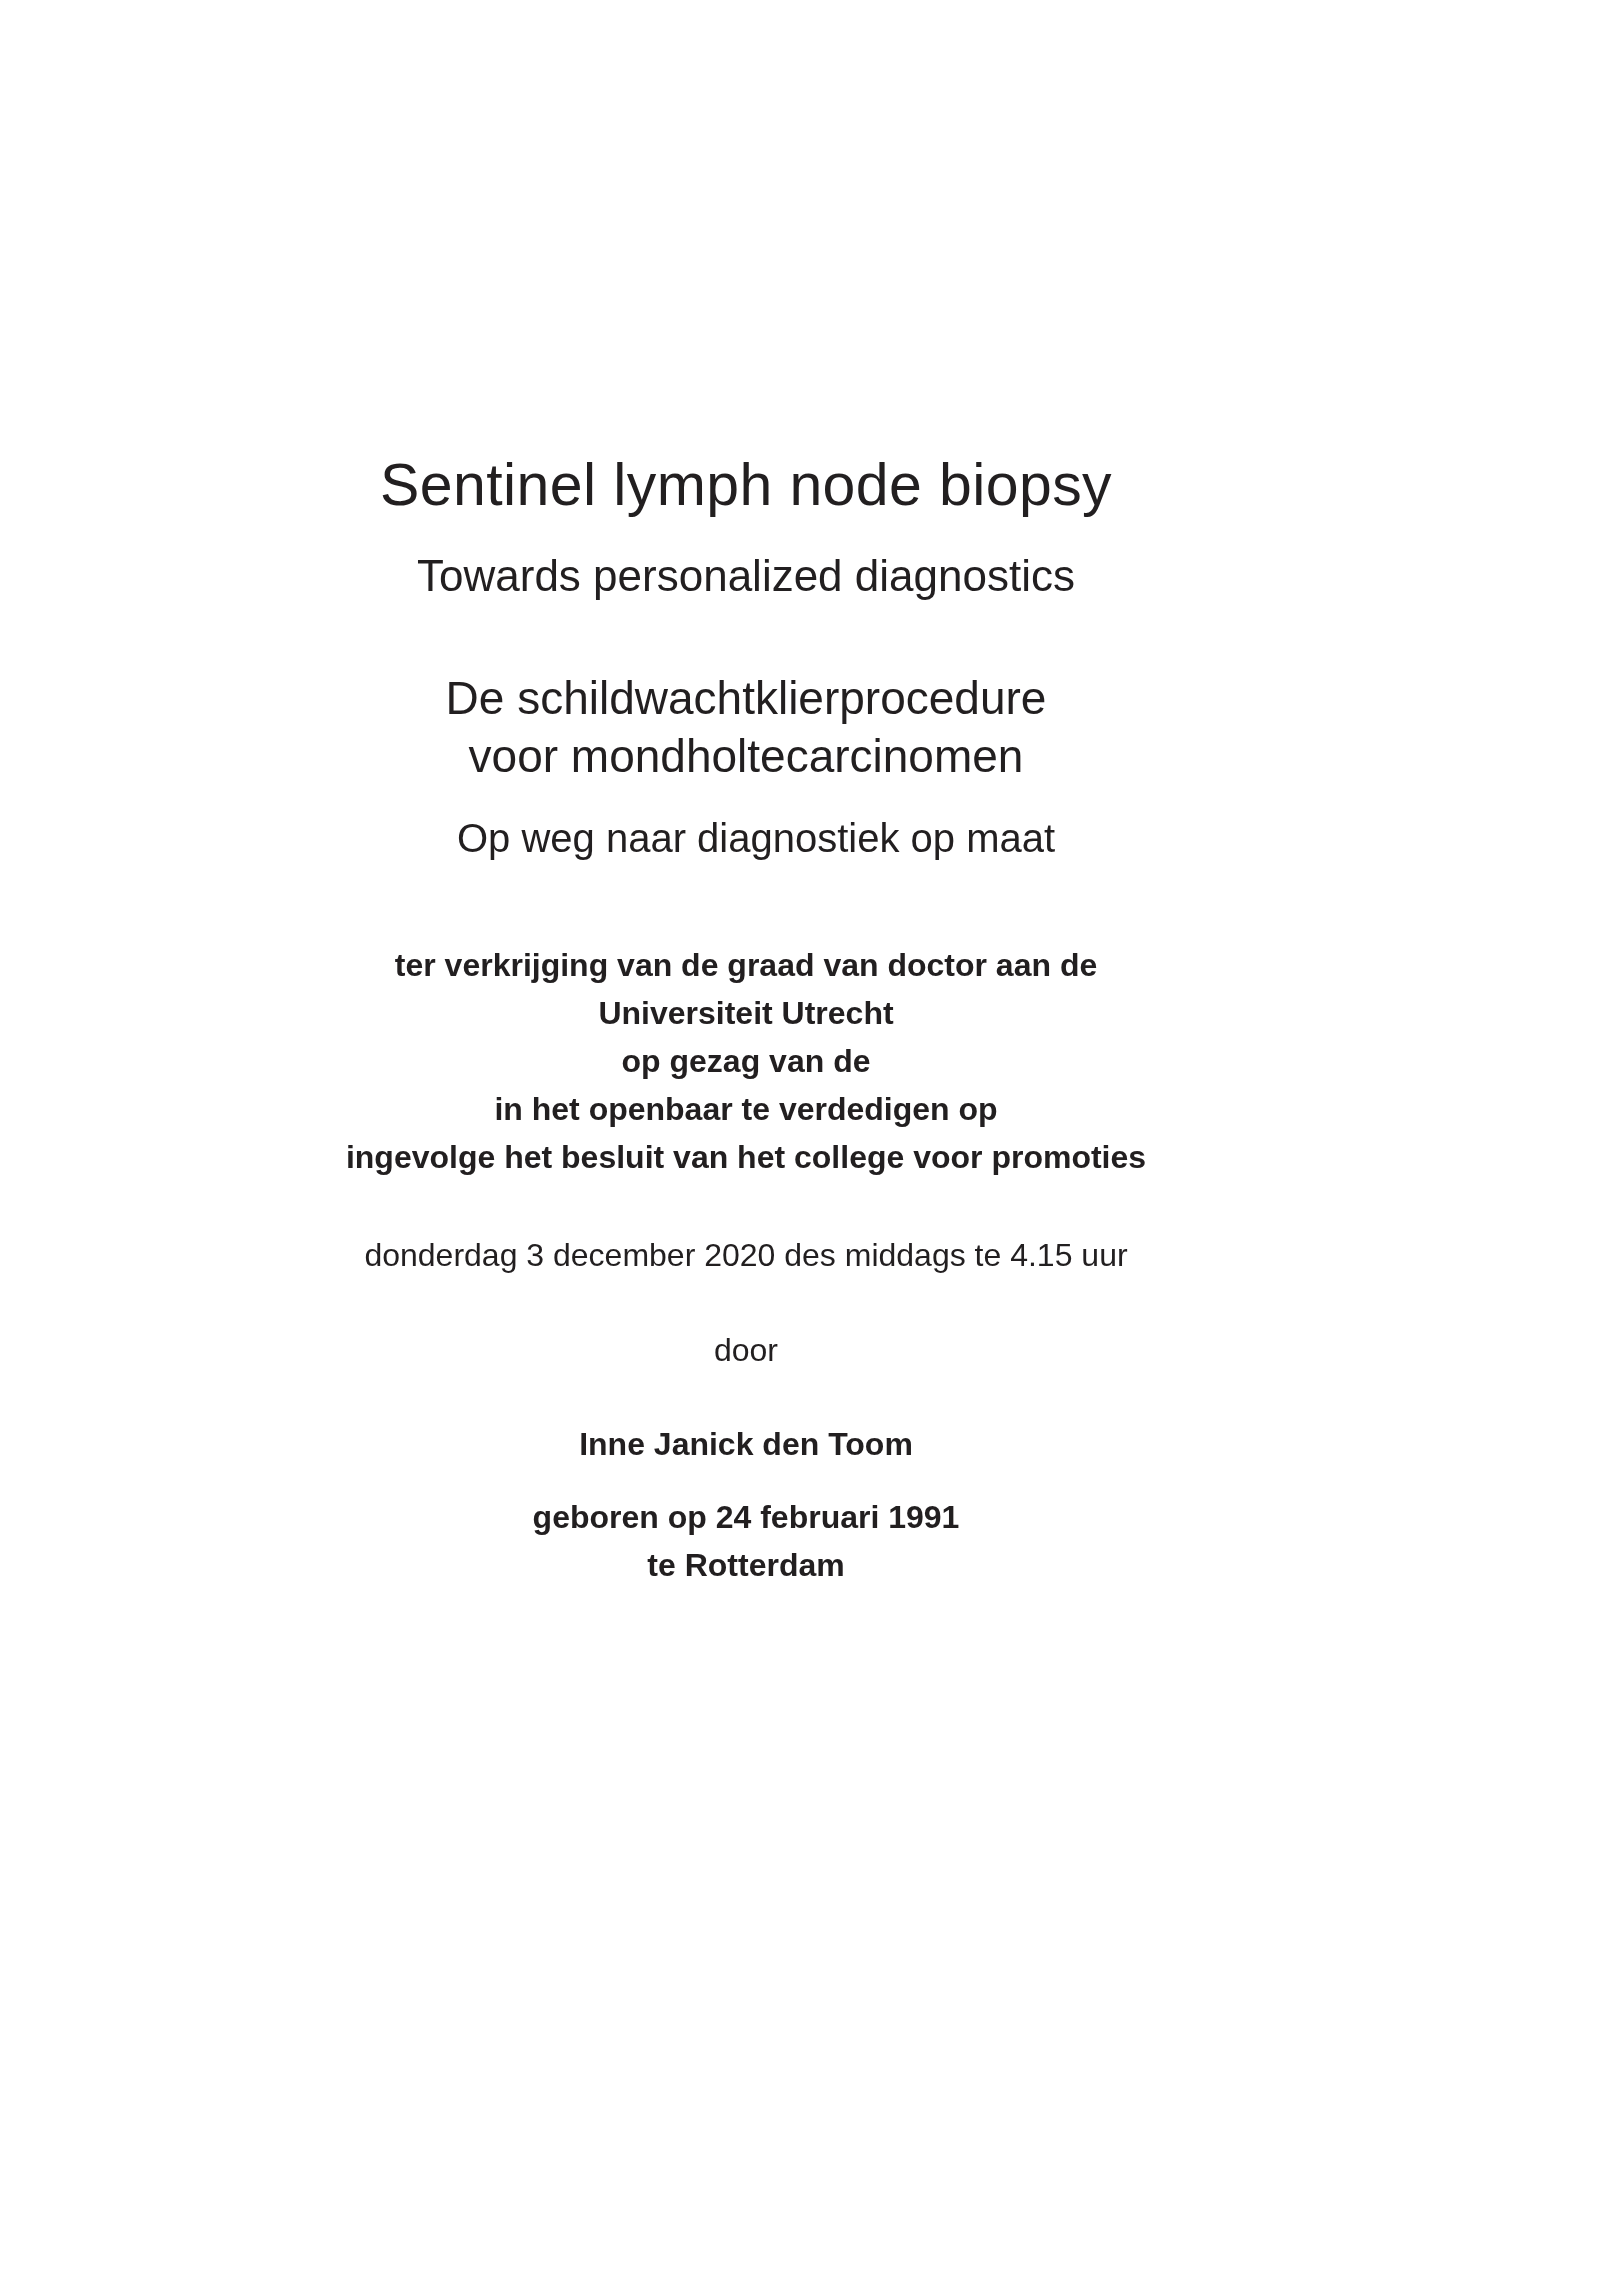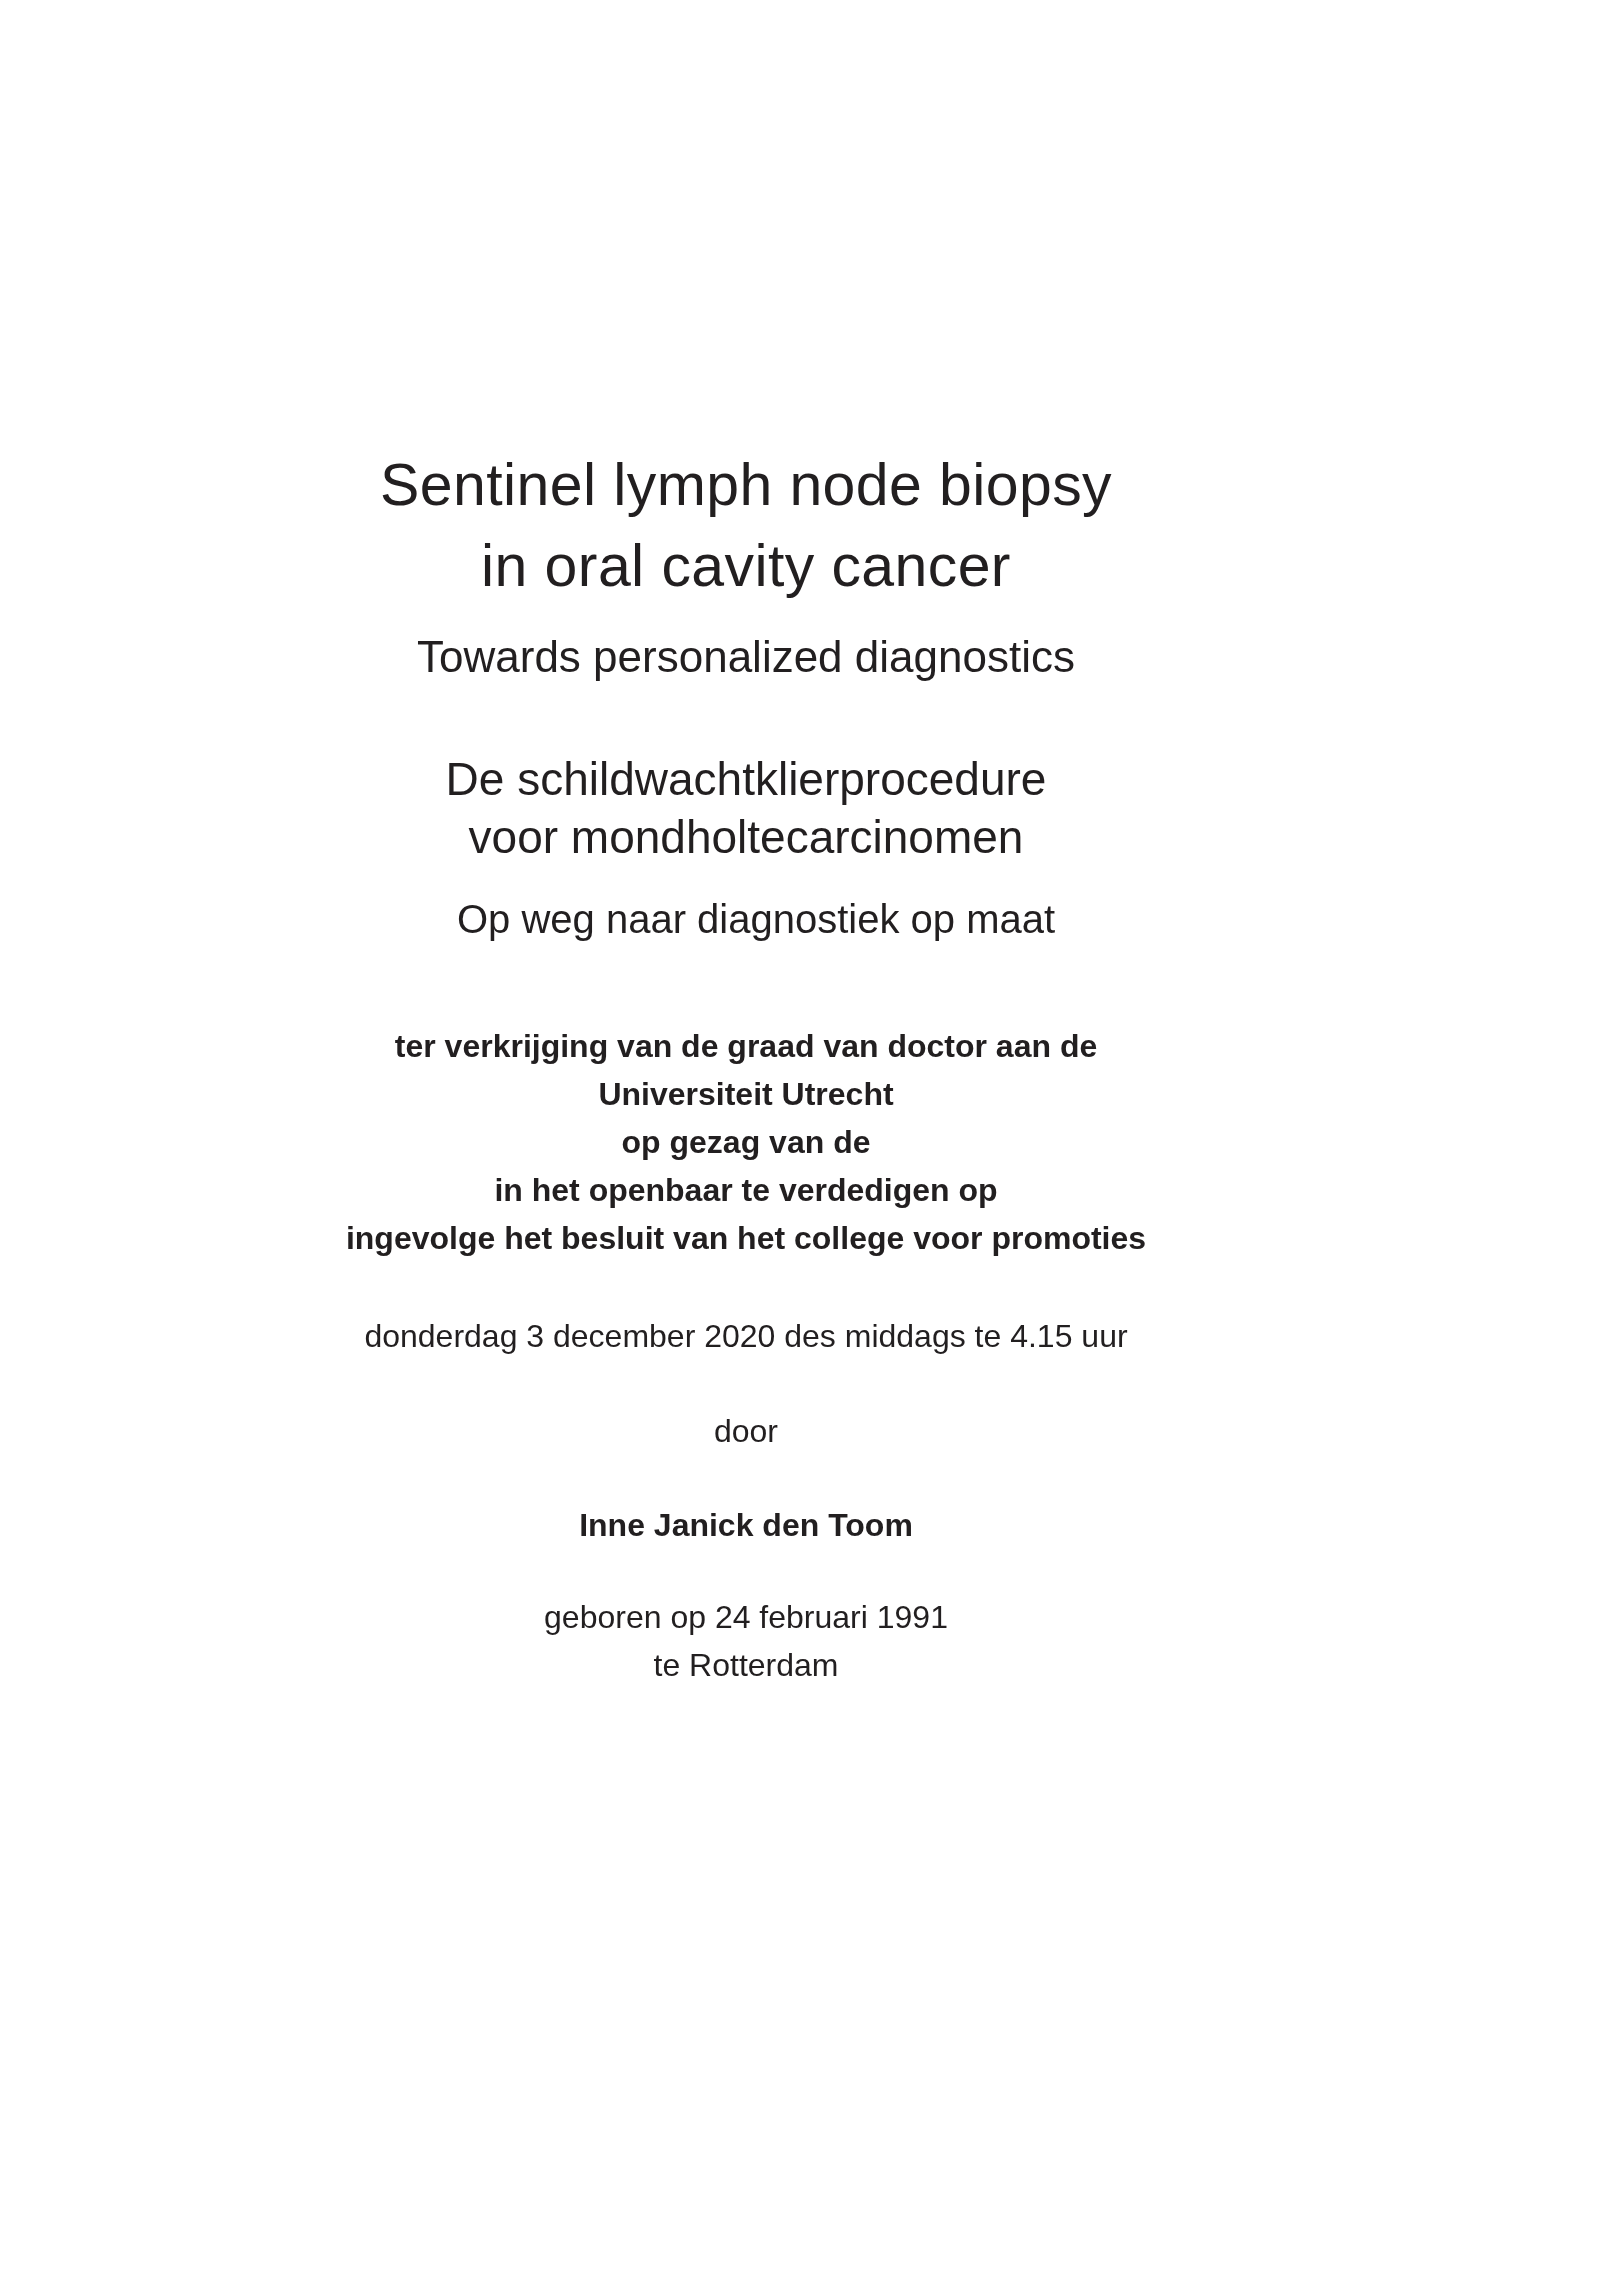--- a/index.html
+++ b/index.html
@@ -83,35 +83,34 @@
     line-height: 48px;
     font-weight: 400;
   }
   .author {
     margin-top: 46px;
     font-size: 32px;
     line-height: 48px;
     font-weight: 700;
   }
   .birth {
-    margin-top: 44px;
+    margin-top: 25px;
     font-size: 32px;
     line-height: 48px;
-    font-weight: 400;
+    font-weight: 700;
   }
 </style>
 </head>
 <body>
 
 <div class="page">
   <div class="content">
 
     <div class="title-en">
       <div>Sentinel lymph node biopsy</div>
-      <div>in oral cavity cancer</div>
     </div>
 
     <div class="subtitle-en">Towards personalized diagnostics</div>
 
     <div class="title-nl">
       <div>De schildwachtklierprocedure</div>
       <div>voor mondholtecarcinomen</div>
     </div>
 
     <div class="subtitle-nl">Op weg naar diagnostiek op maat</div>

